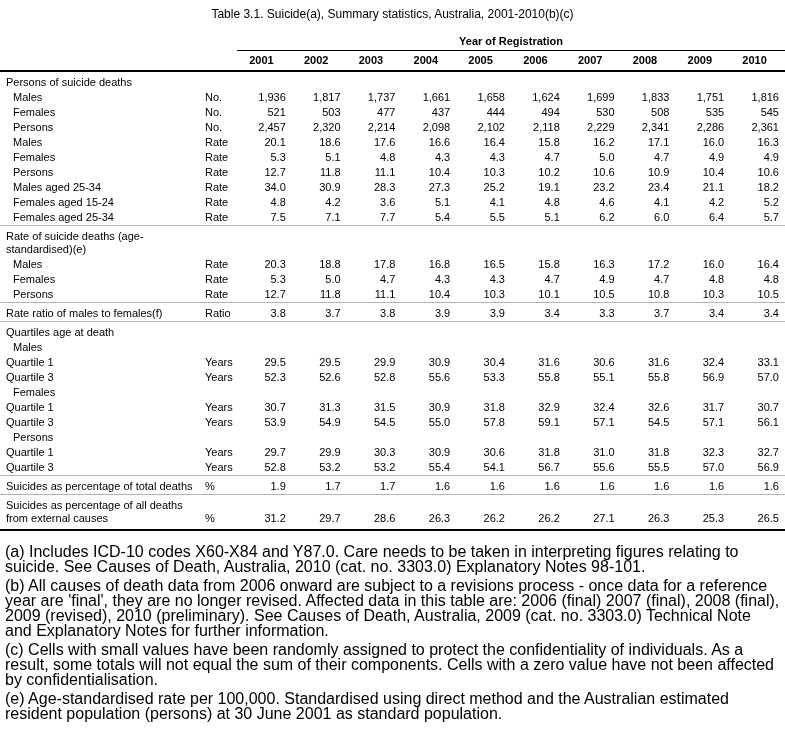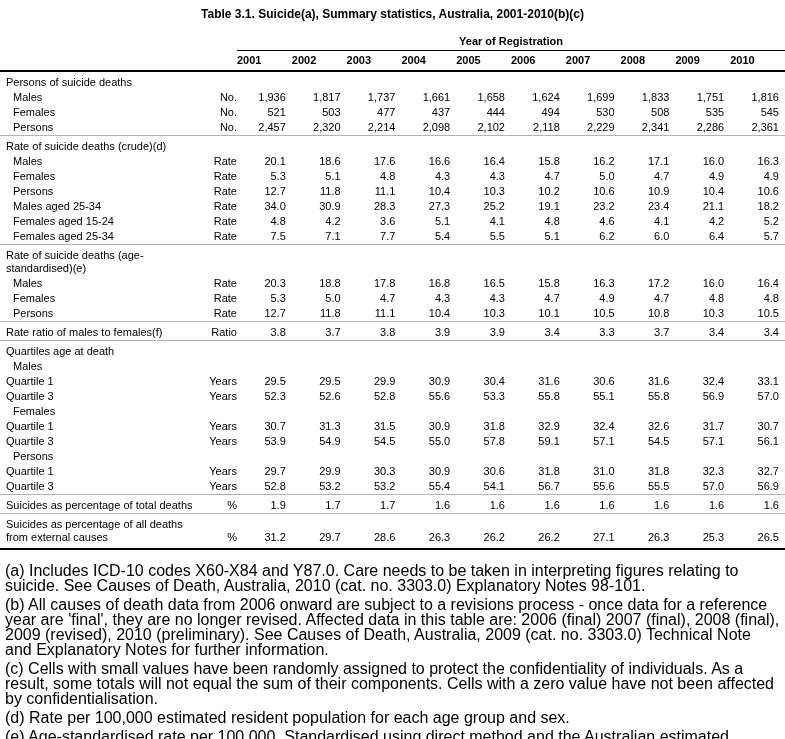--- a/index.html
+++ b/index.html
@@ -1,32 +1,32 @@
 <!DOCTYPE html>
 <html><head>
 <meta charset="utf-8">
 <style>
   html,body{margin:0;padding:0;background:#fff;}
   body{width:785px;height:739px;overflow:hidden;font-family:"Liberation Sans","DejaVu Sans",sans-serif;color:#000;}
   .page{width:785px;}
-  .title{margin-top:7px;text-align:center;font-size:12px;font-weight:bold;}
+  .title{margin-top:7px;text-align:center;font-size:12px;font-weight:normal;}
   table.stats{border-collapse:collapse;table-layout:fixed;width:681px;margin-top:13px;}
   col.c-label{width:205px;}
   col.c-unit{width:32px;}
   col.c-year{width:54.8px;}
   td{font-size:11px;line-height:13px;padding:1px 0;vertical-align:bottom;}
   .yor{font-weight:bold;text-align:center;border-bottom:1px solid #000;padding-bottom:2px;}
   .years-row td{border-bottom:2px solid #000;padding-bottom:3px;padding-top:3px;}
-  .year{font-weight:bold;text-align:left;padding-right:6px;}
+  .year{font-weight:bold;text-align:center;padding-right:6px;}
   td.lab{padding-left:6px;text-align:left;}
   .t{display:block;white-space:nowrap;}
   tr.wrap .t{white-space:normal;width:196px;}
   tr.ind1 td.lab{padding-left:13px;}
   tr.ind2 td.lab{padding-left:6px;}
-  td.unit{text-align:right;}
+  td.unit{text-align:left;}
   td.val{text-align:right;padding-right:6px;}
   tr.section td{padding-top:4px;}
   tr.sep td{border-top:1px solid #b3b3b3;padding-top:4px;}
   tbody tr:last-child td{border-bottom:2px solid #000;padding-bottom:4px;}
   .footnotes{margin:13px 5px 0 5px;}
   .footnotes p{margin:0 0 4px 0;font-size:16px;line-height:15px;}
 </style>
 </head>
 <body>
 
@@ -114,25 +114,20 @@
           <td class="val">2,320</td>
           <td class="val">2,214</td>
           <td class="val">2,098</td>
           <td class="val">2,102</td>
           <td class="val">2,118</td>
           <td class="val">2,229</td>
           <td class="val">2,341</td>
           <td class="val">2,286</td>
           <td class="val">2,361</td>
         </tr>
-        <tr class="section ind0 sep">
-          <td class="lab" colspan="12">
-            <span class="t">Rate of suicide deaths (crude)(d)</span>
-          </td>
-        </tr>
         <tr class="data ind1">
           <td class="lab">
             <span class="t">Males</span>
           </td>
           <td class="unit">Rate</td>
           <td class="val">20.1</td>
           <td class="val">18.6</td>
           <td class="val">17.6</td>
           <td class="val">16.6</td>
           <td class="val">16.4</td>
@@ -439,16 +434,15 @@
           <td class="val">25.3</td>
           <td class="val">26.5</td>
         </tr>
       </tbody>
   </table>
 
   <div class="footnotes" id="footnotes">
       <p>(a) Includes ICD-10 codes X60-X84 and Y87.0. Care needs to be taken in interpreting figures relating to suicide. See Causes of Death, Australia, 2010 (cat. no. 3303.0) Explanatory Notes 98-101.</p>
       <p>(b) All causes of death data from 2006 onward are subject to a revisions process - once data for a reference year are 'final', they are no longer revised. Affected data in this table are: 2006 (final) 2007 (final), 2008 (final), 2009 (revised), 2010 (preliminary). See Causes of Death, Australia, 2009 (cat. no. 3303.0) Technical Note and Explanatory Notes for further information.</p>
       <p>(c) Cells with small values have been randomly assigned to protect the confidentiality of individuals. As a result, some totals will not equal the sum of their components. Cells with a zero value have not been affected by confidentialisation.</p>
-      <p>(d) Rate per 100,000 estimated resident population for each age group and sex.</p>
       <p>(e) Age-standardised rate per 100,000. Standardised using direct method and the Australian estimated resident population (persons) at 30 June 2001 as standard population.</p>
     </div>
 </div>
 
 </body></html>

